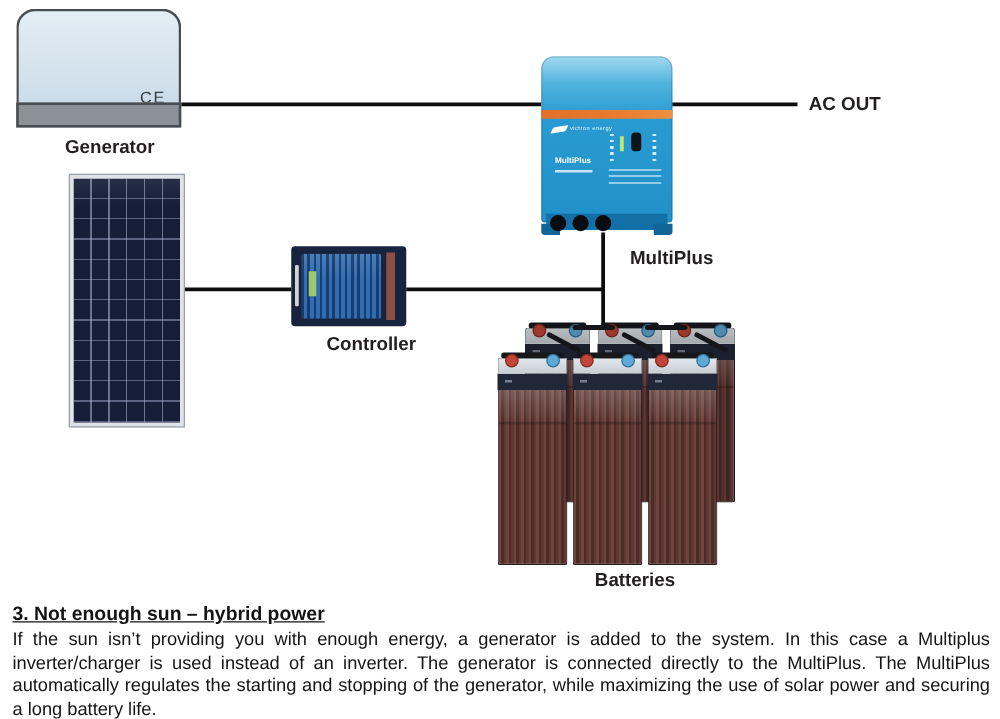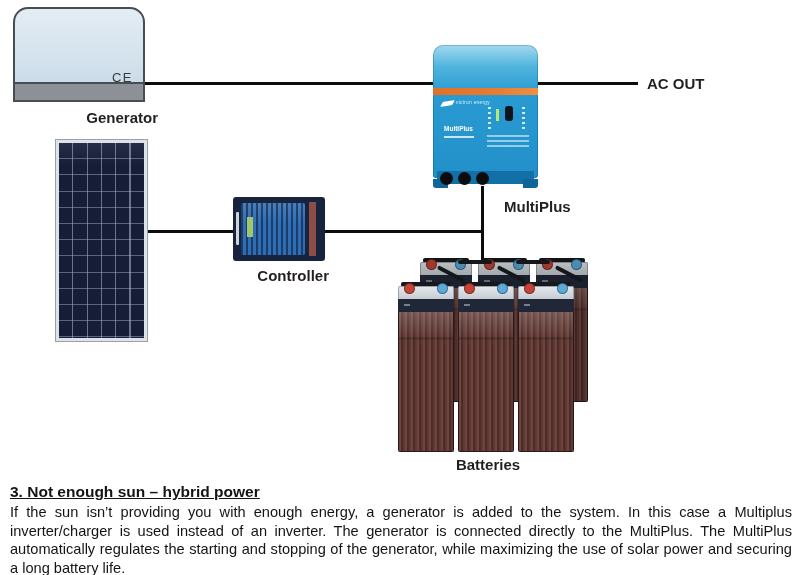--- a/index.html
+++ b/index.html
@@ -9,25 +9,25 @@
   
   .wire{position:absolute;background:#0c0c0c;}
   .wire-gen{left:145px;top:82px;width:288px;height:3px;}
   .wire-ac{left:537px;top:82px;width:101px;height:3px;}
   .wire-solar{left:148px;top:230px;width:85px;height:3px;}
   .wire-ctrl{left:325px;top:230px;width:159px;height:3px;}
   .wire-batt{left:481px;top:186px;width:3px;height:85px;}
 
   
   .lbl{position:absolute;color:#231f20;font-weight:600;font-size:15px;white-space:nowrap;text-align:right;}
-  .lbl-gen{left:28px;top:109px;width:130px;text-align:right;}
+  .lbl-gen{left:52px;top:109px;width:130px;text-align:left;}
   .lbl-solar{left:36px;top:344px;width:132px;text-align:center;}
-  .lbl-ctrl{left:229px;top:267px;width:100px;text-align:right;}
+  .lbl-ctrl{left:247px;top:267px;width:100px;text-align:center;}
   .lbl-mp{left:504px;top:198px;}
-  .lbl-batt{left:428px;top:456px;width:120px;text-align:center;}
+  .lbl-batt{left:448px;top:456px;width:120px;text-align:center;}
   .lbl-ac{left:647px;top:75px;}
 
   
   .generator{position:absolute;left:13px;top:7px;width:132px;height:95px;}
   .gen-body{position:absolute;left:0;right:0;top:0;bottom:14px;
             background:linear-gradient(180deg,#e3edf4 0%,#d2e1ec 70%,#c8d9e6 100%);
             border:2px solid #474d52;border-bottom:none;border-radius:15px 15px 0 0;}
   .gen-base{position:absolute;left:0;right:0;bottom:0;height:16px;background:#8c9197;
             border:2px solid #474d52;}
   .ce-mark{position:absolute;right:10px;bottom:3px;font-size:13px;color:#353c41;

